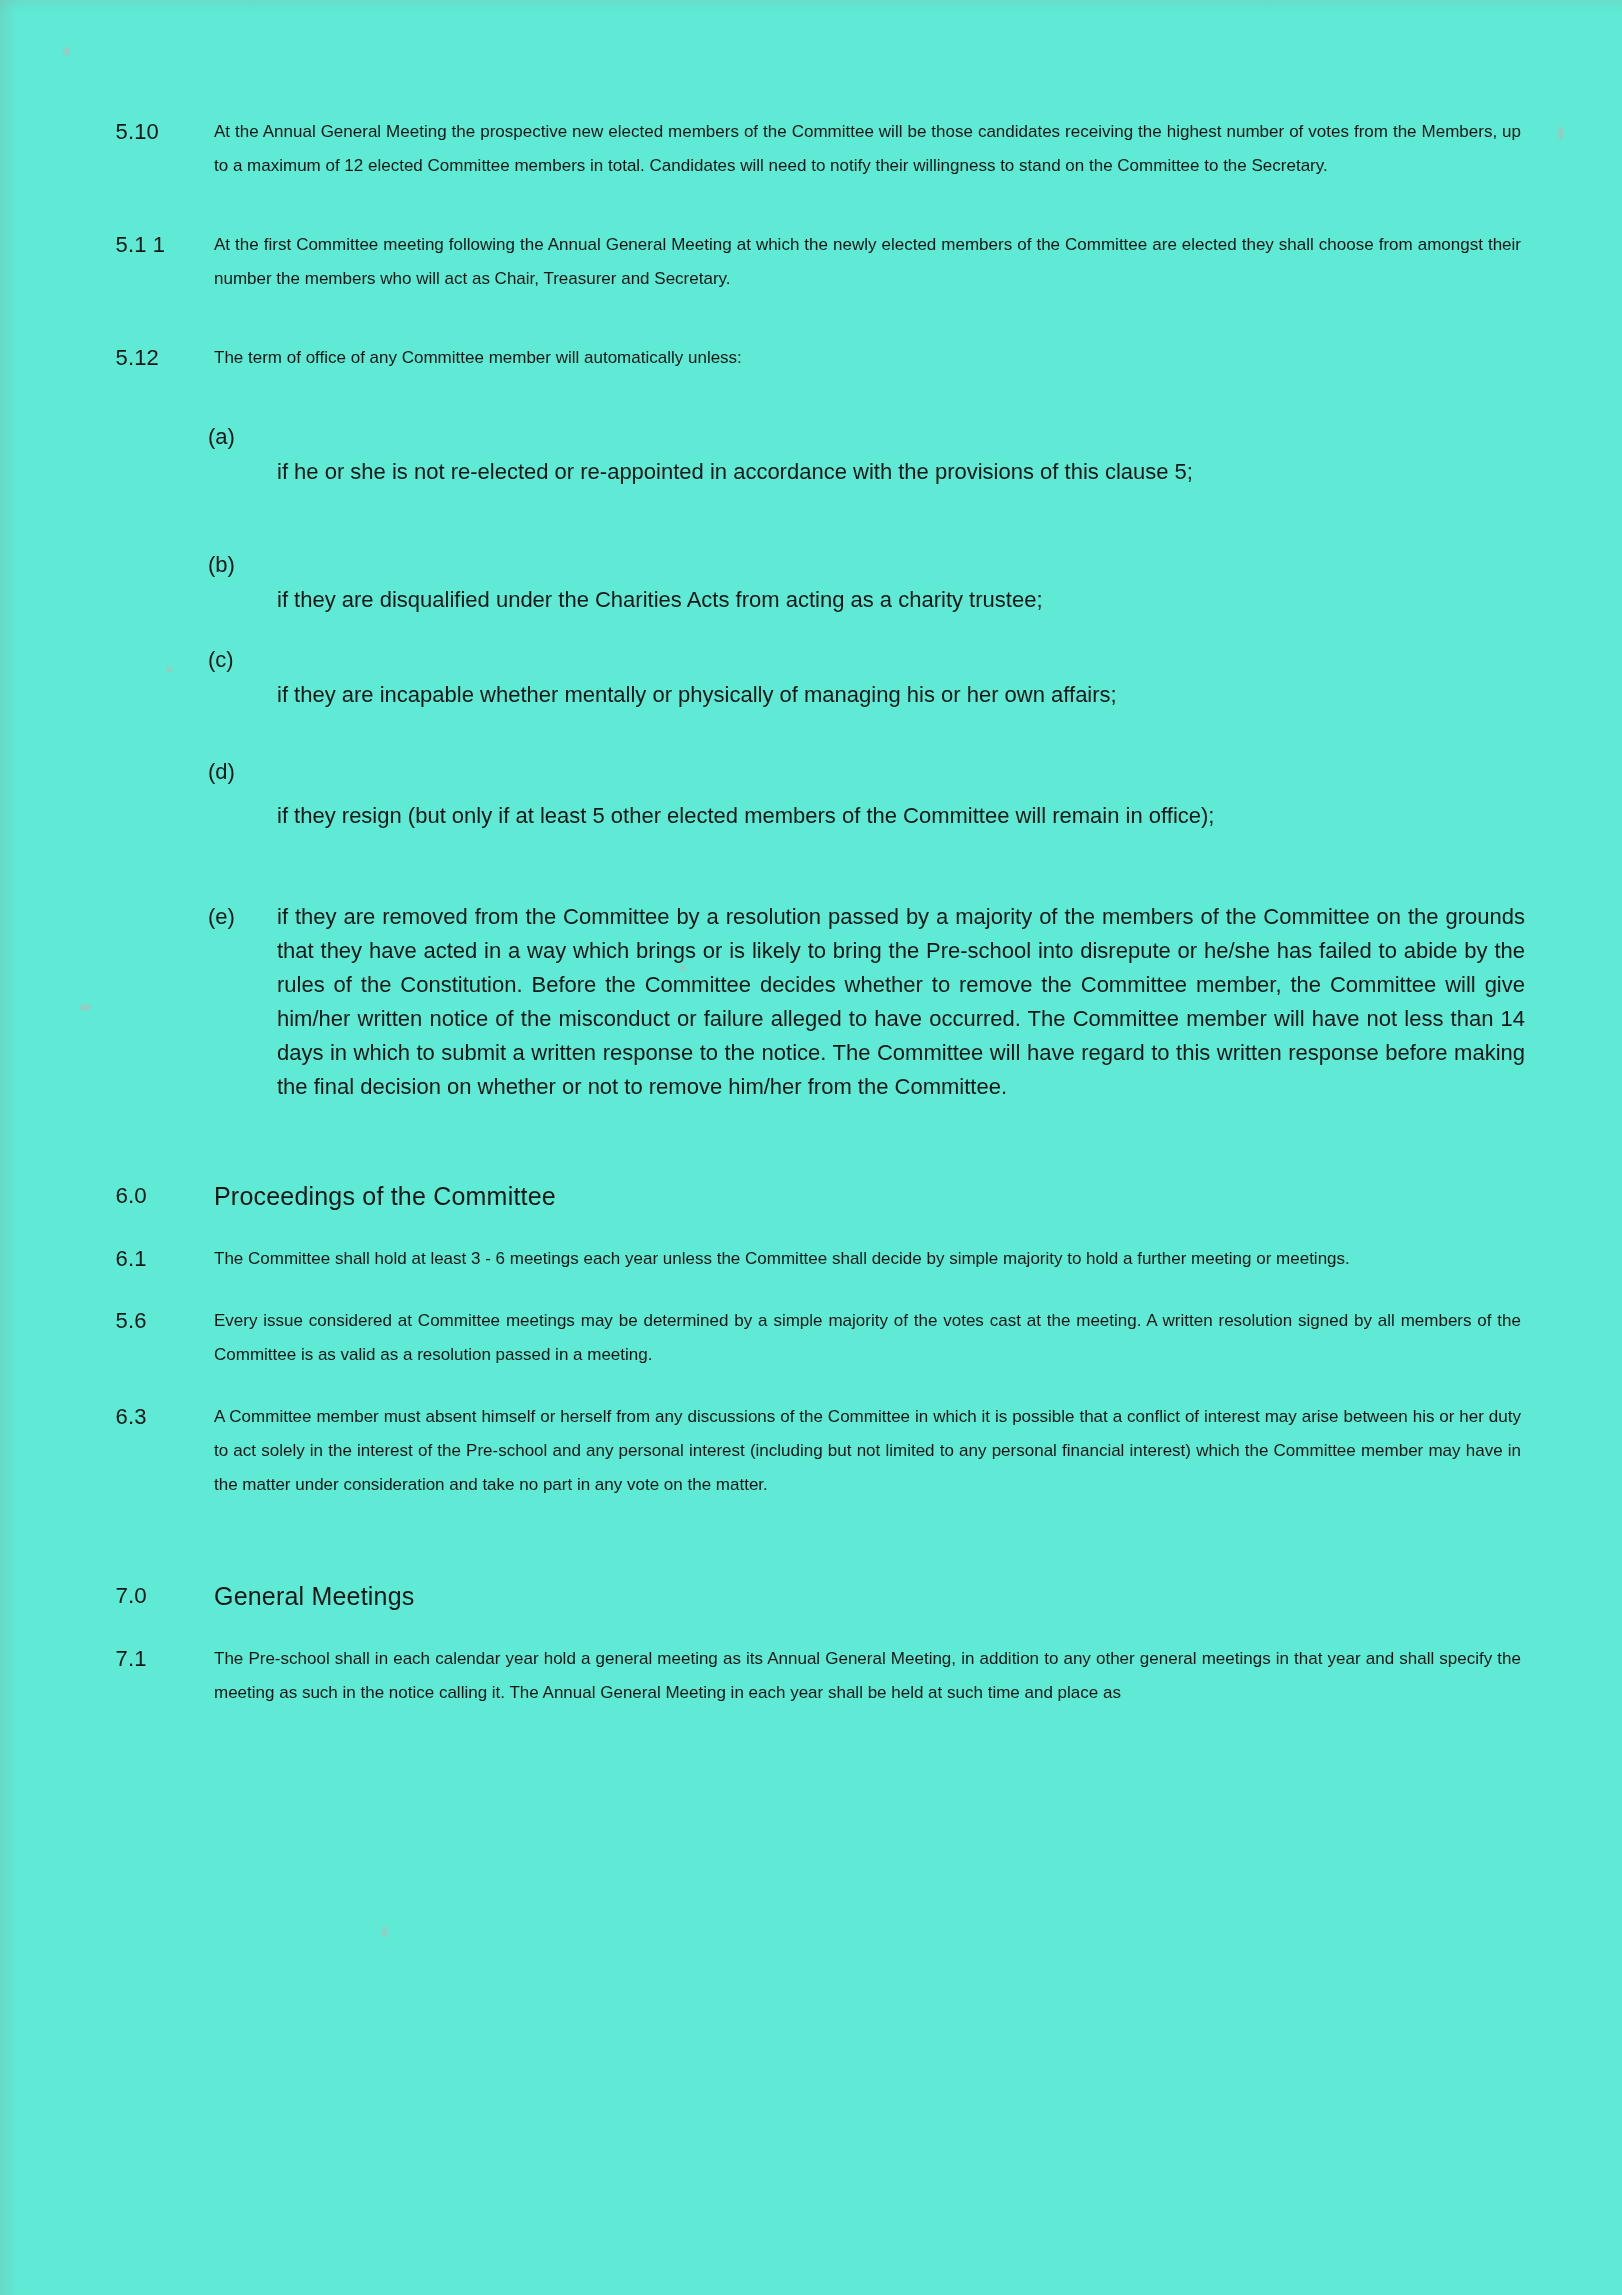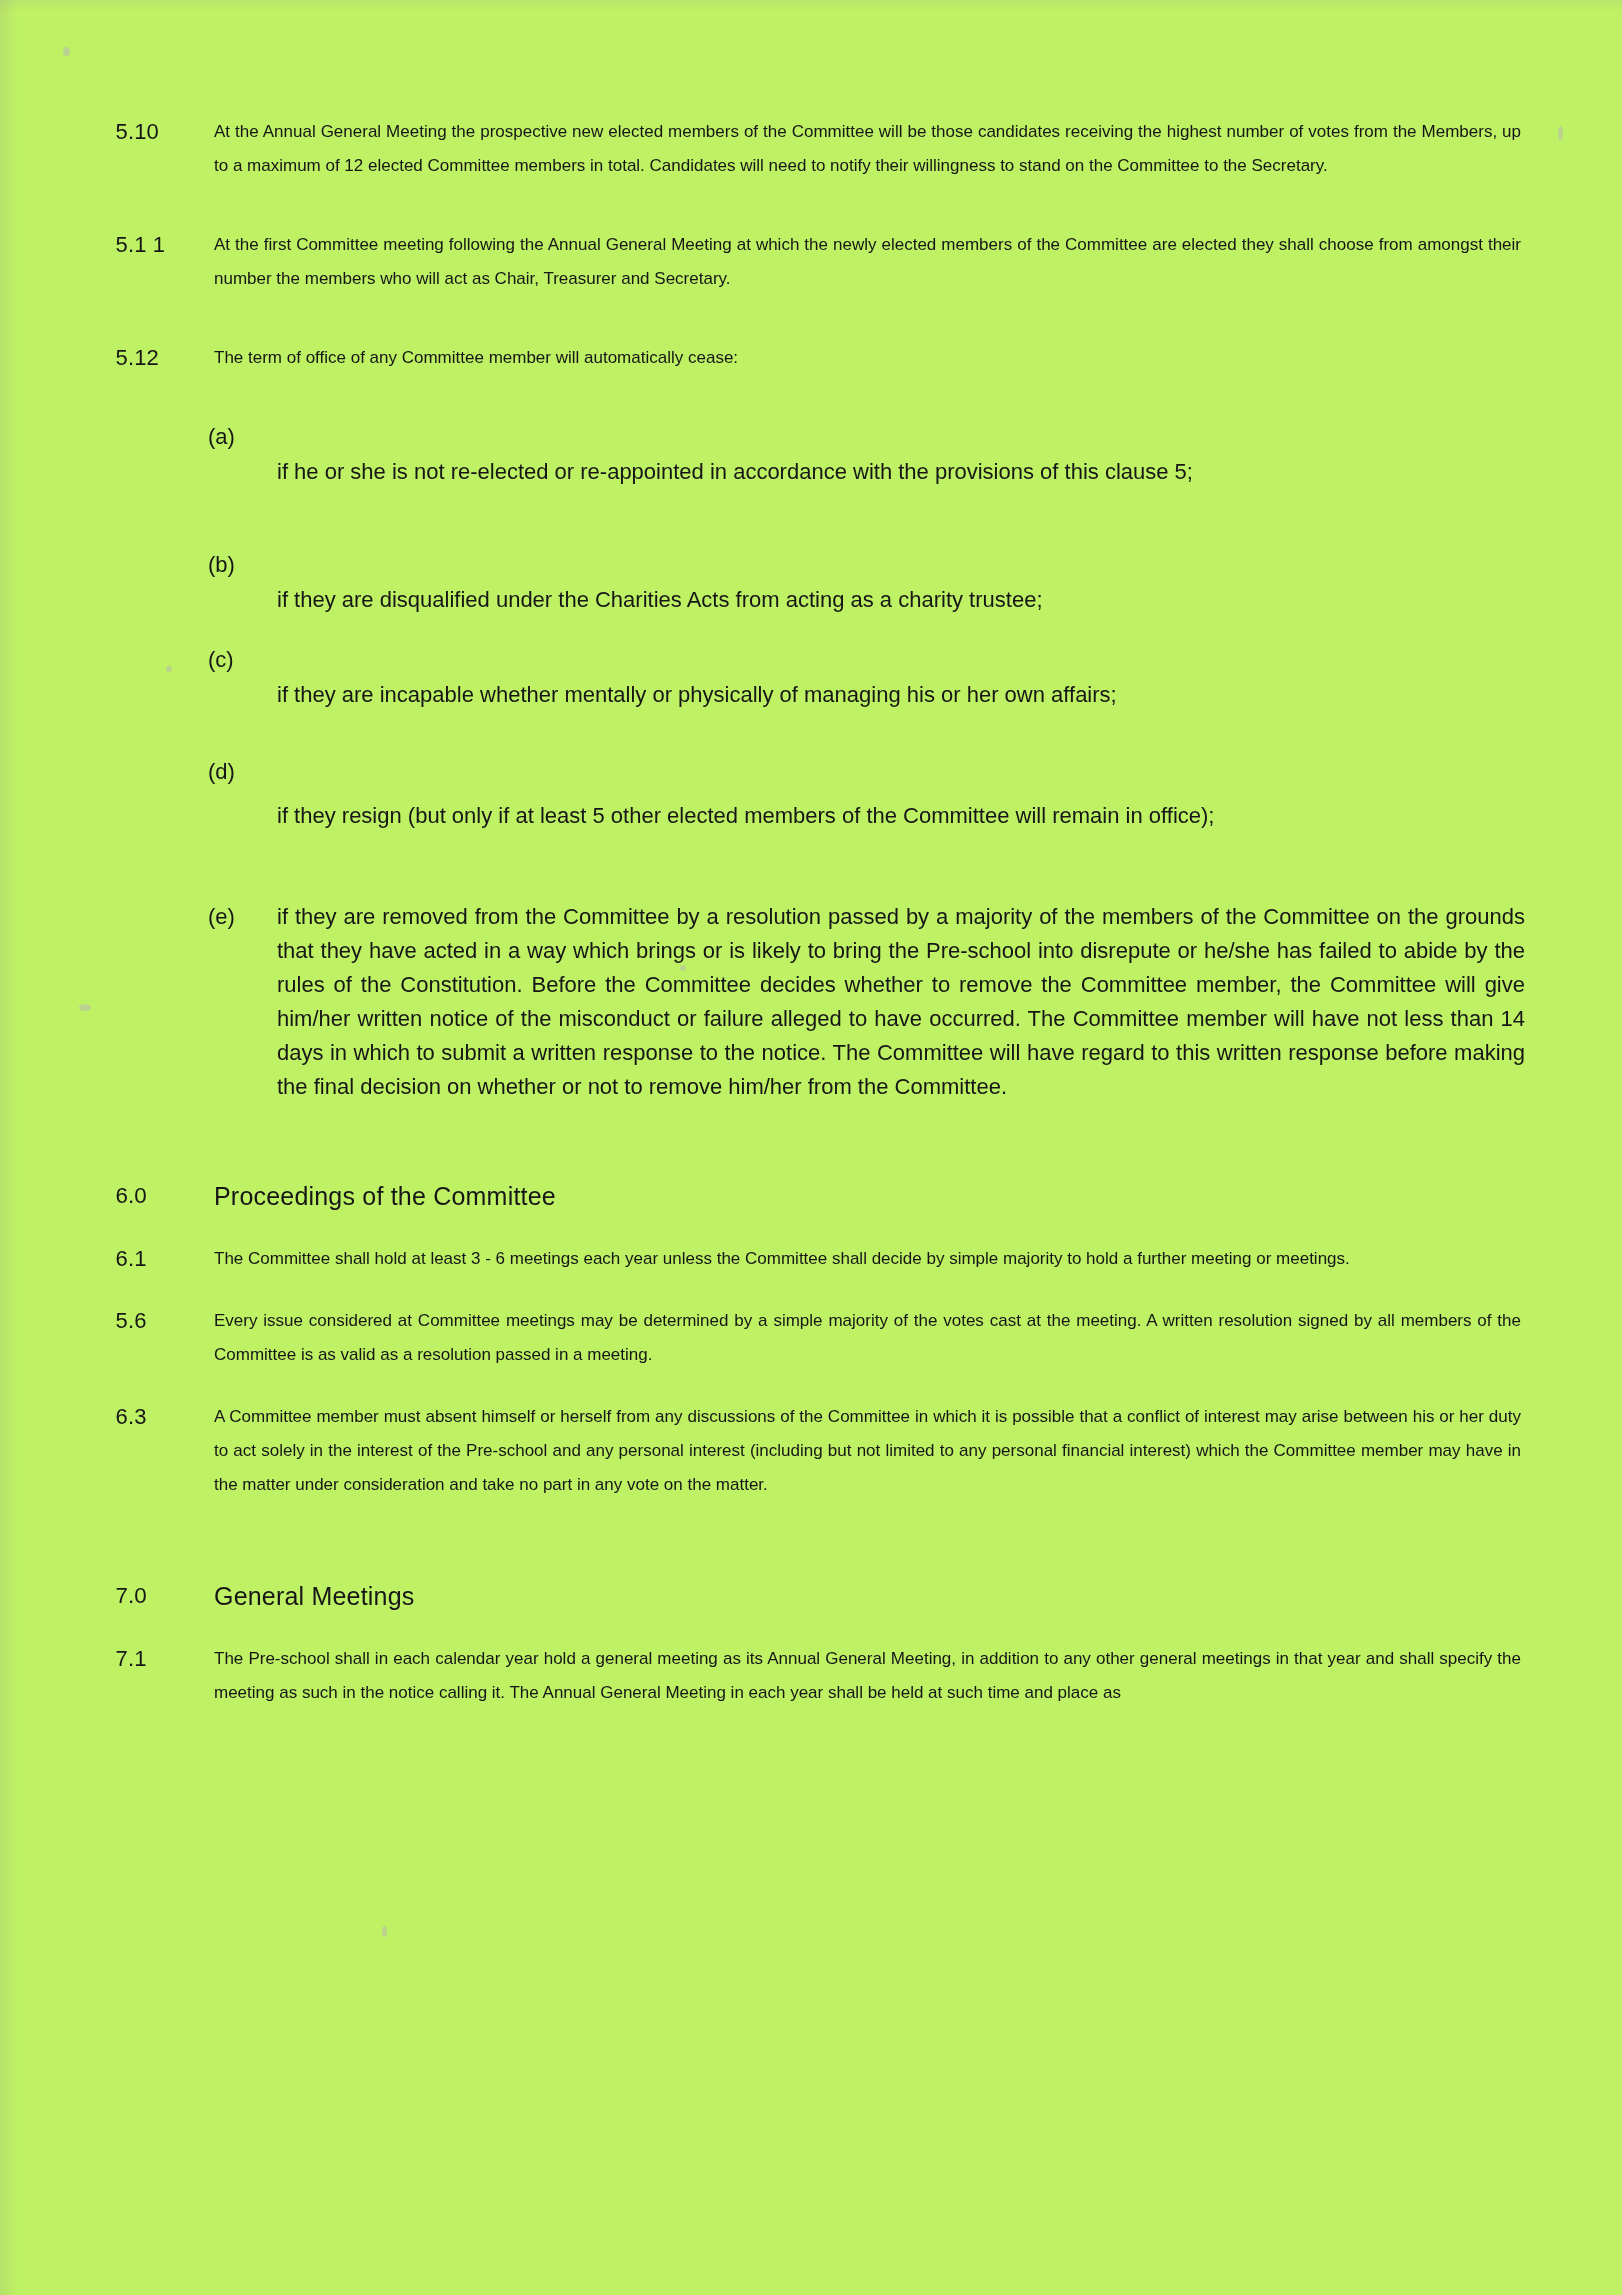--- a/index.html
+++ b/index.html
@@ -13,21 +13,21 @@
     font-family: "Liberation Sans", sans-serif;
     color: #161616;
     position: relative;
     overflow: hidden;
   }
   .page {
     position: absolute;
     top: 0; left: 0;
     width: 1623px;
     height: 2295px;
-    background: #bef264;
+    background: #5eead4;
   }
   .content {
     position: absolute;
     top: 115px;
     left: 109px;
     width: 1416px;
   }
 
   
   .clause {
@@ -154,21 +154,21 @@
 
     <div class="clause">
       <div class="num">5.1 1</div>
       <div class="body">At the first Committee meeting following the Annual General Meeting at which the newly elected members of the Committee are elected they shall choose from amongst their number the members who will act as Chair, Treasurer and Secretary.</div>
     </div>
 
     <div class="gap-sm"></div>
 
     <div class="clause">
       <div class="num">5.12</div>
-      <div class="body nojust">The term of office of any Committee member will automatically cease:</div>
+      <div class="body nojust">The term of office of any Committee member will automatically unless:</div>
     </div>
 
     <div class="gap-sm"></div>
 
     <div class="sub">
       <div class="letter">(a)</div>
       <div class="body nojust">if he or she is not re-elected or re-appointed in accordance with the provisions of this clause 5;</div>
     </div>
 
     <div class="gap-md"></div>

